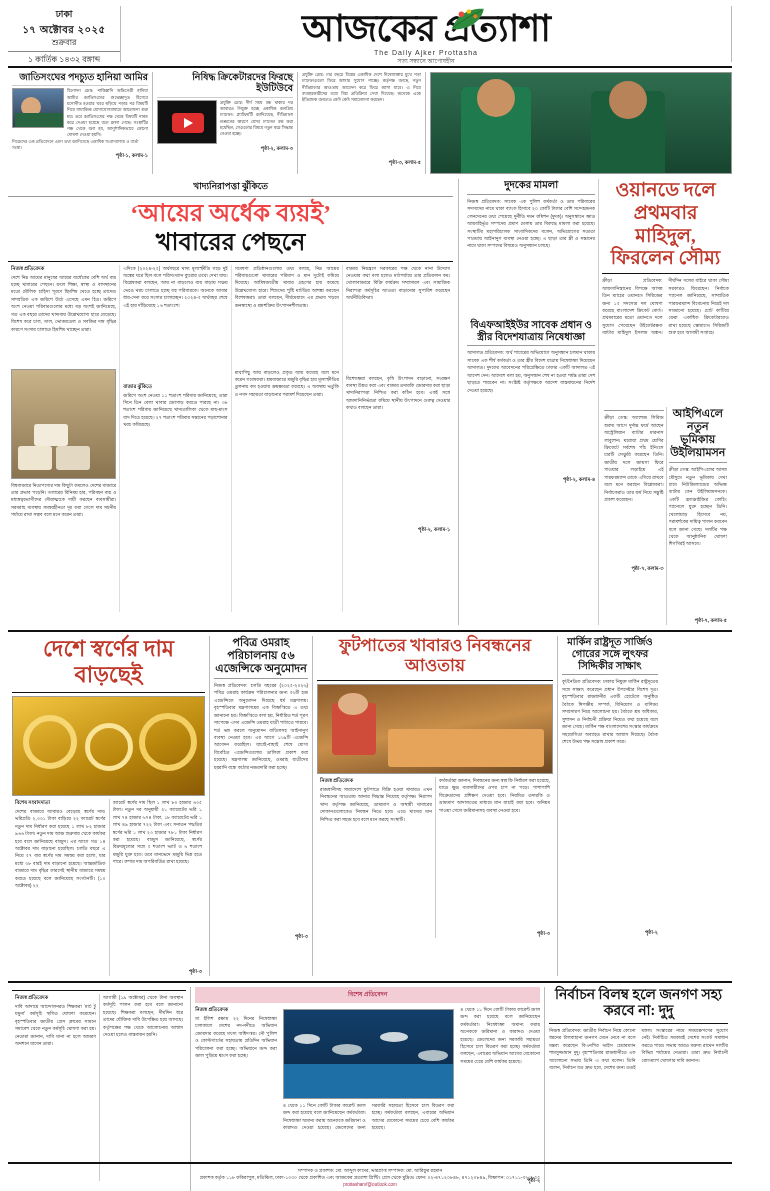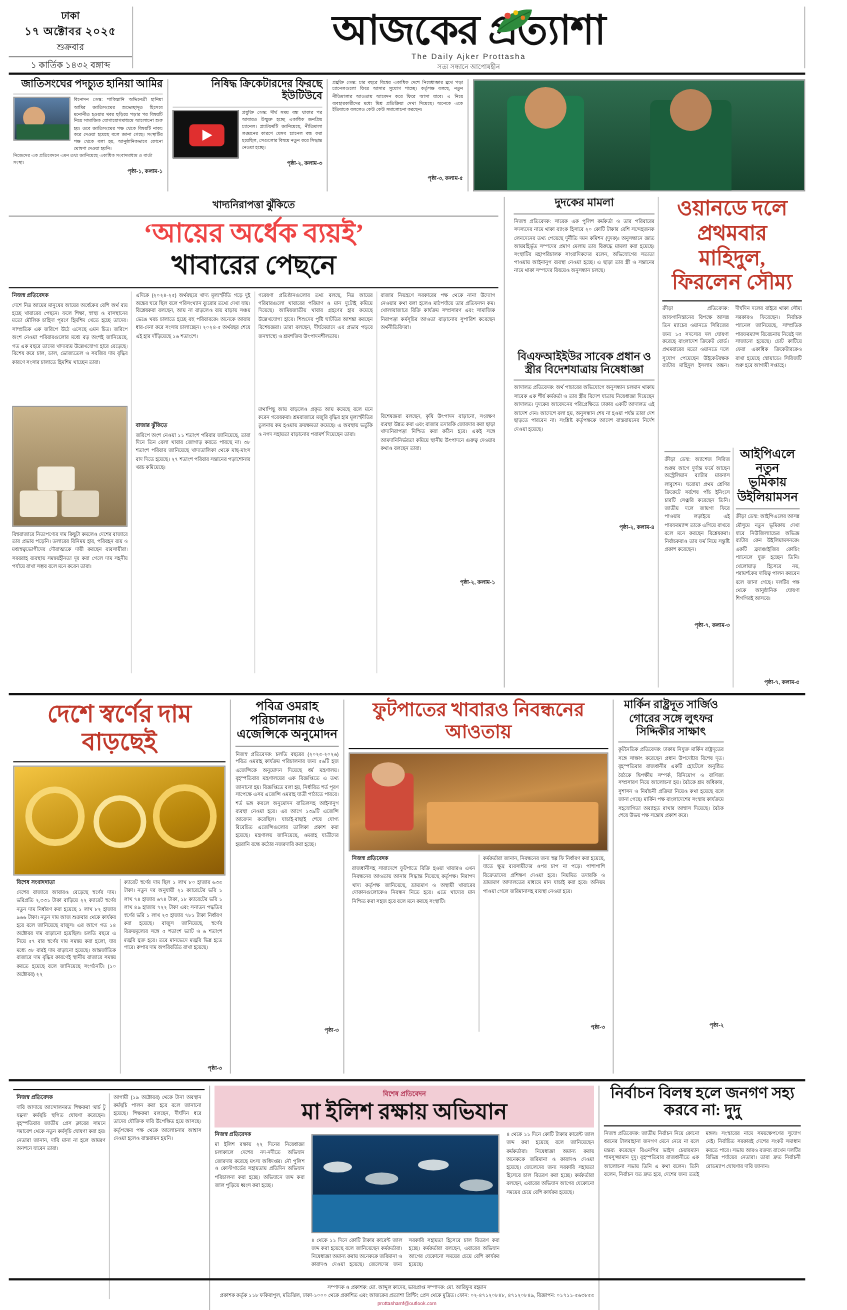--- a/index.html
+++ b/index.html
@@ -426,21 +426,20 @@
         <div>
           <div class="body-text" style="height:182px">আগামী (১৯ অক্টোবর) থেকে টানা অবস্থান কর্মসূচি পালন করা হবে বলে জানানো হয়েছে। শিক্ষকরা বলছেন, দীর্ঘদিন ধরে তাদের যৌক্তিক দাবি উপেক্ষিত হয়ে আসছে। কর্তৃপক্ষের পক্ষ থেকে আলোচনার আশ্বাস দেওয়া হলেও বাস্তবায়ন হয়নি।</div>
 
         </div>
       </div>
     </div>
 
     <div class="col" style="width:354px;border-right:1px solid #bbb">
       <div class="pinkhead">
         <div class="label">বিশেষ প্রতিবেদন</div>
-        <div class="title">মা ইলিশ রক্ষায় অভিযান</div>
       </div>
       <div style="display:flex;margin-top:3px">
         <div style="width:86px;padding-right:3px">
           <div class="byline">নিজস্ব প্রতিবেদক</div>
           <div class="body-text" style="height:170px">মা ইলিশ রক্ষায় ২২ দিনের নিষেধাজ্ঞা চলাকালে দেশের নদ-নদীতে অভিযান জোরদার করেছে মৎস্য অধিদপ্তর। নৌ পুলিশ ও কোস্টগার্ডের সহায়তায় প্রতিদিন অভিযান পরিচালনা করা হচ্ছে। অভিযানে জব্দ করা জাল পুড়িয়ে ধ্বংস করা হচ্ছে।</div>
         </div>
         <div style="width:180px;padding:0 3px">
           <div class="ilishphoto">
             <div style="position:absolute;left:0;bottom:0;right:0;height:34px;background:#1d6fa5"></div>
             <div style="position:absolute;left:10px;top:24px;width:26px;height:10px;background:#cfd8dc;border-radius:50%"></div>

